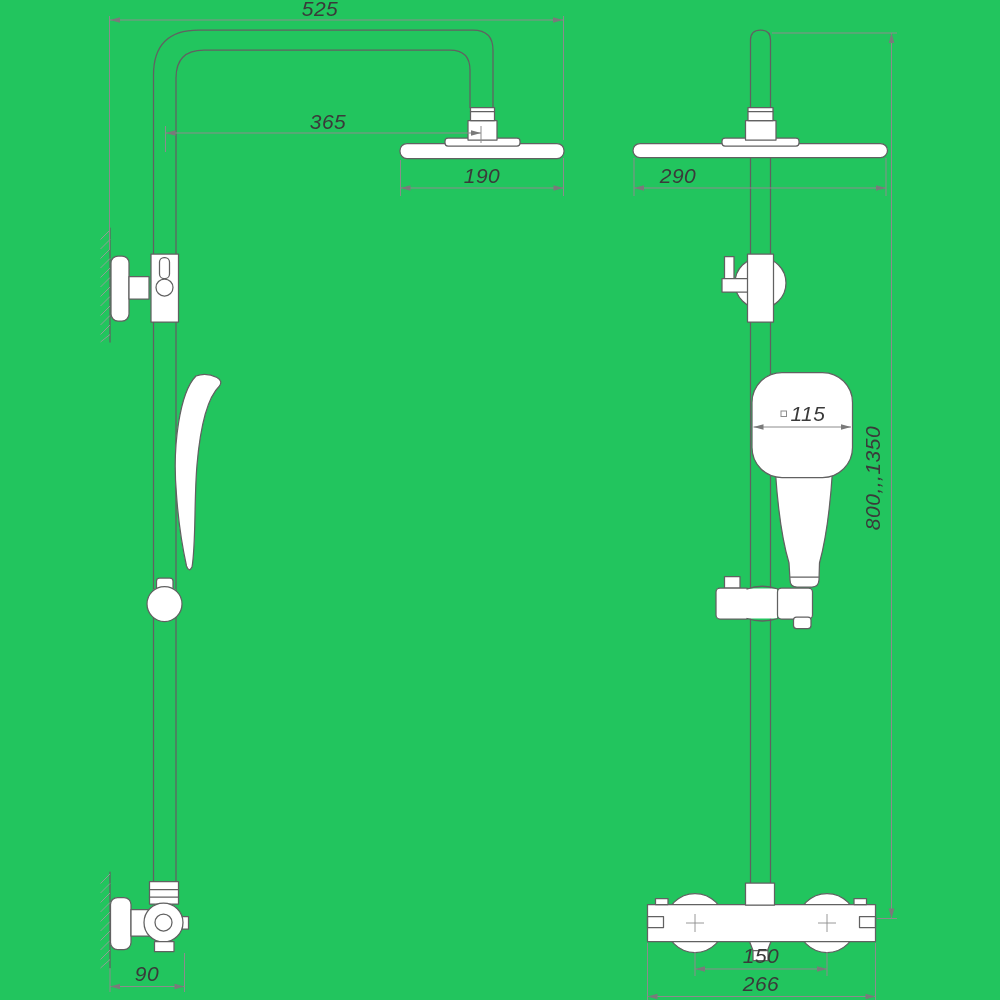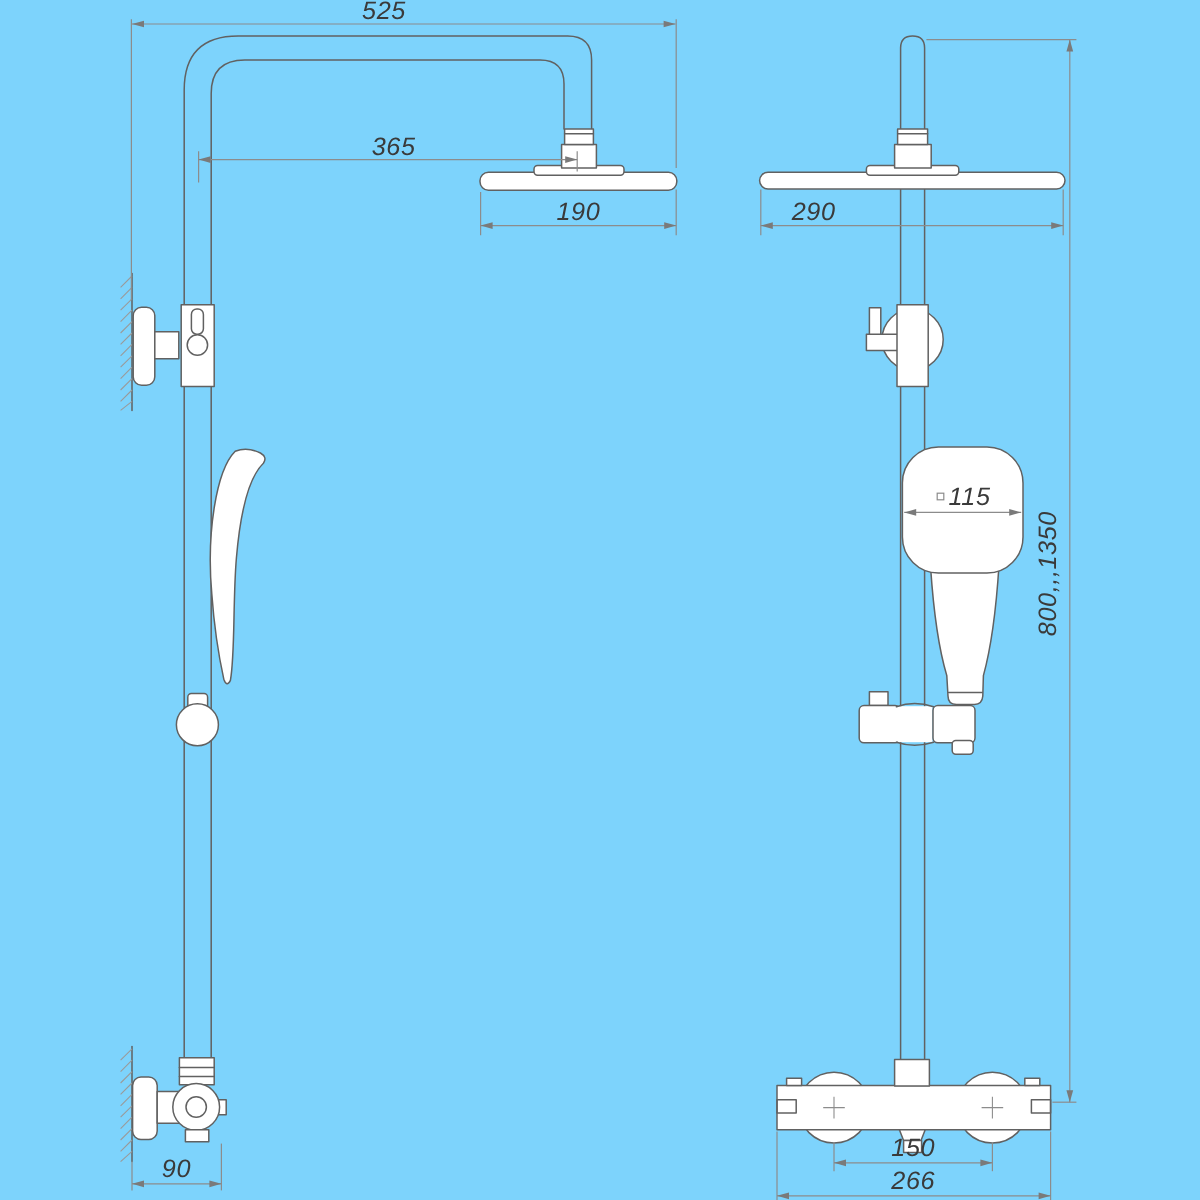--- a/index.html
+++ b/index.html
@@ -1,16 +1,16 @@
 <!DOCTYPE html>
 <html><head>
 <meta charset="utf-8">
 <style>
   html,body{margin:0;padding:0;background:#ffffff;}
-  .canvas{position:relative;width:1000px;height:1000px;background:#7dd3fc;overflow:hidden;}
+  .canvas{position:relative;width:1000px;height:1000px;background:#22c55e;overflow:hidden;}
   svg{display:block;width:1000px;height:1000px;}
   .part{fill:none;stroke:#616161;stroke-width:1.25;stroke-linecap:round;stroke-linejoin:round;}
   .partf{fill:#ffffff;stroke:#616161;stroke-width:1.25;stroke-linejoin:round;}
   .blank{fill:#ffffff;stroke:none;}
   .dim{fill:none;stroke:#8c8c8c;stroke-width:1;}
   .arrow{fill:#7a7a7a;stroke:none;}
   .hatch{fill:none;stroke:#9a9a9a;stroke-width:0.9;}
   .center{fill:none;stroke:#8c8c8c;stroke-width:0.9;}
   text{font-family:"Liberation Sans","DejaVu Sans",sans-serif;font-style:italic;
        font-size:21px;fill:#3a3a3a;letter-spacing:0.5px;}

